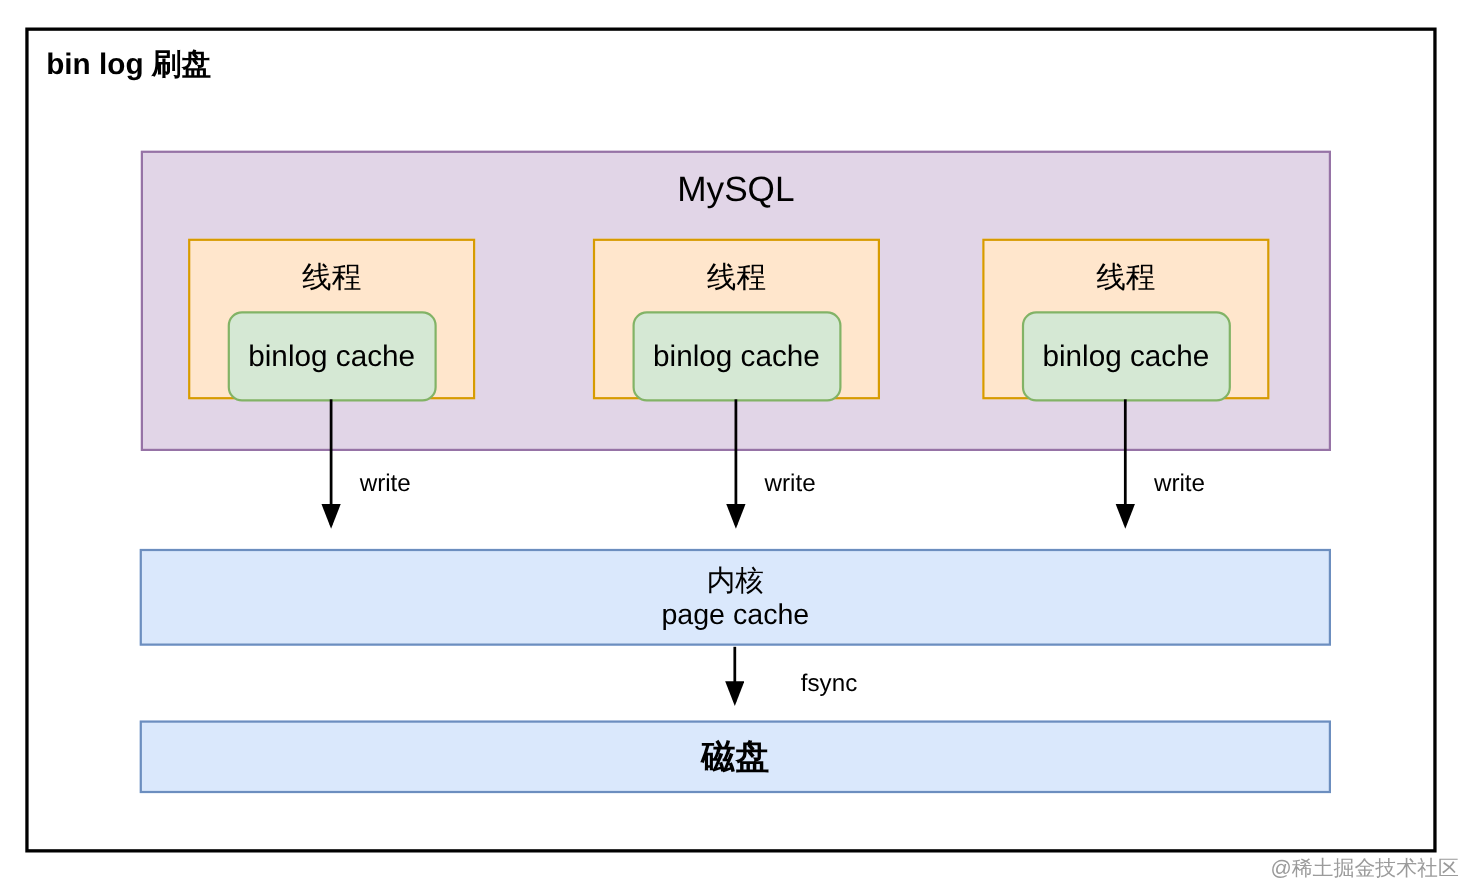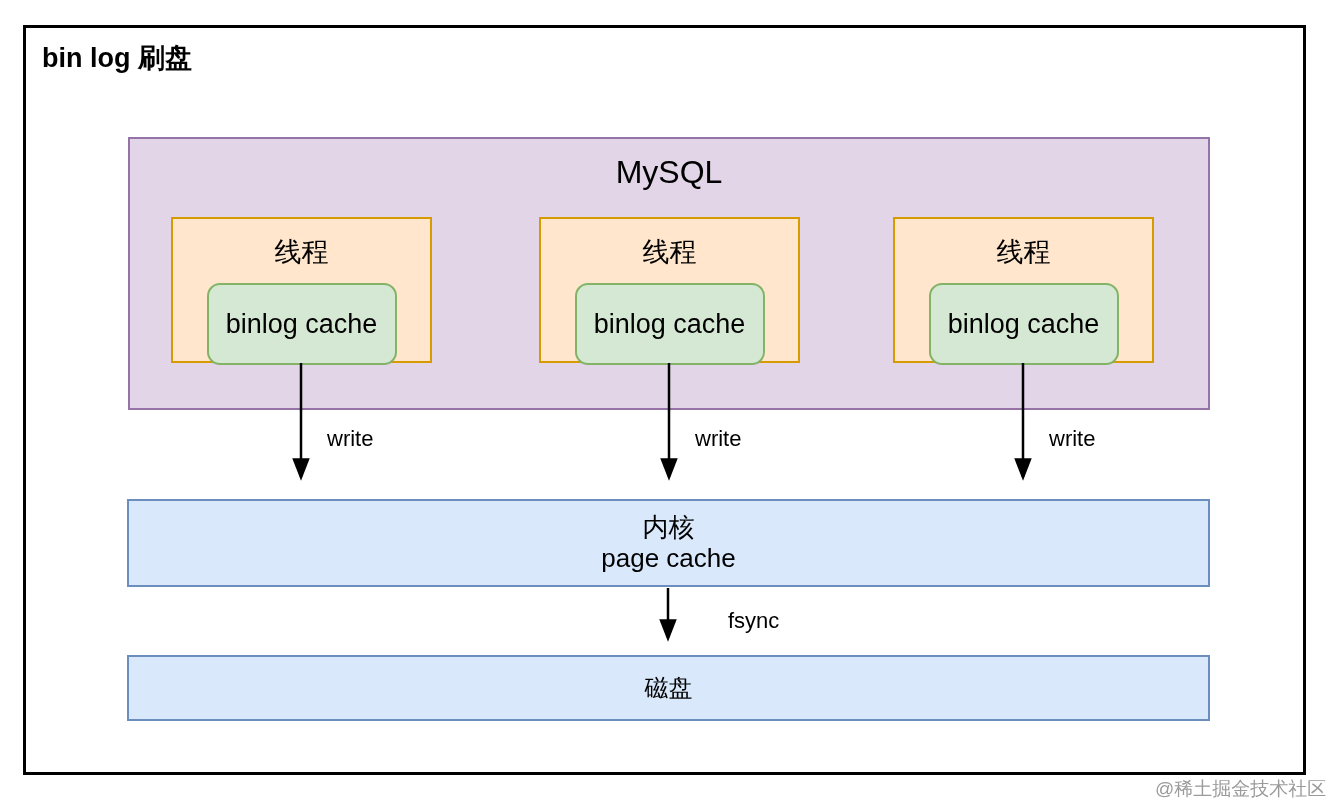--- a/index.html
+++ b/index.html
@@ -79,21 +79,21 @@
     left: 127px;
     width: 1083px;
     background: var(--io-fill, #DAE8FC);
     border: 2px solid var(--io-stroke, #6C8EBF);
     display: flex; flex-direction: column;
     align-items: center; justify-content: center;
     text-align: center;
   }
   .kernel-box { top: 499px; height: 88px; }
   .kernel-box .line { font-size: 26px; line-height: 31px; }
-  .disk-box { top: 655px; height: 66px; font-size: 24px; }
+  .disk-box { top: 655px; height: 66px; font-size: 31px; font-weight: bold; }
 
   .arrow-layer {
     left: 0; top: 0;
     width: 1335px; height: 802px;
     pointer-events: none;
   }
   .edge-label {
     font-size: 22px;
     white-space: nowrap;
   }

